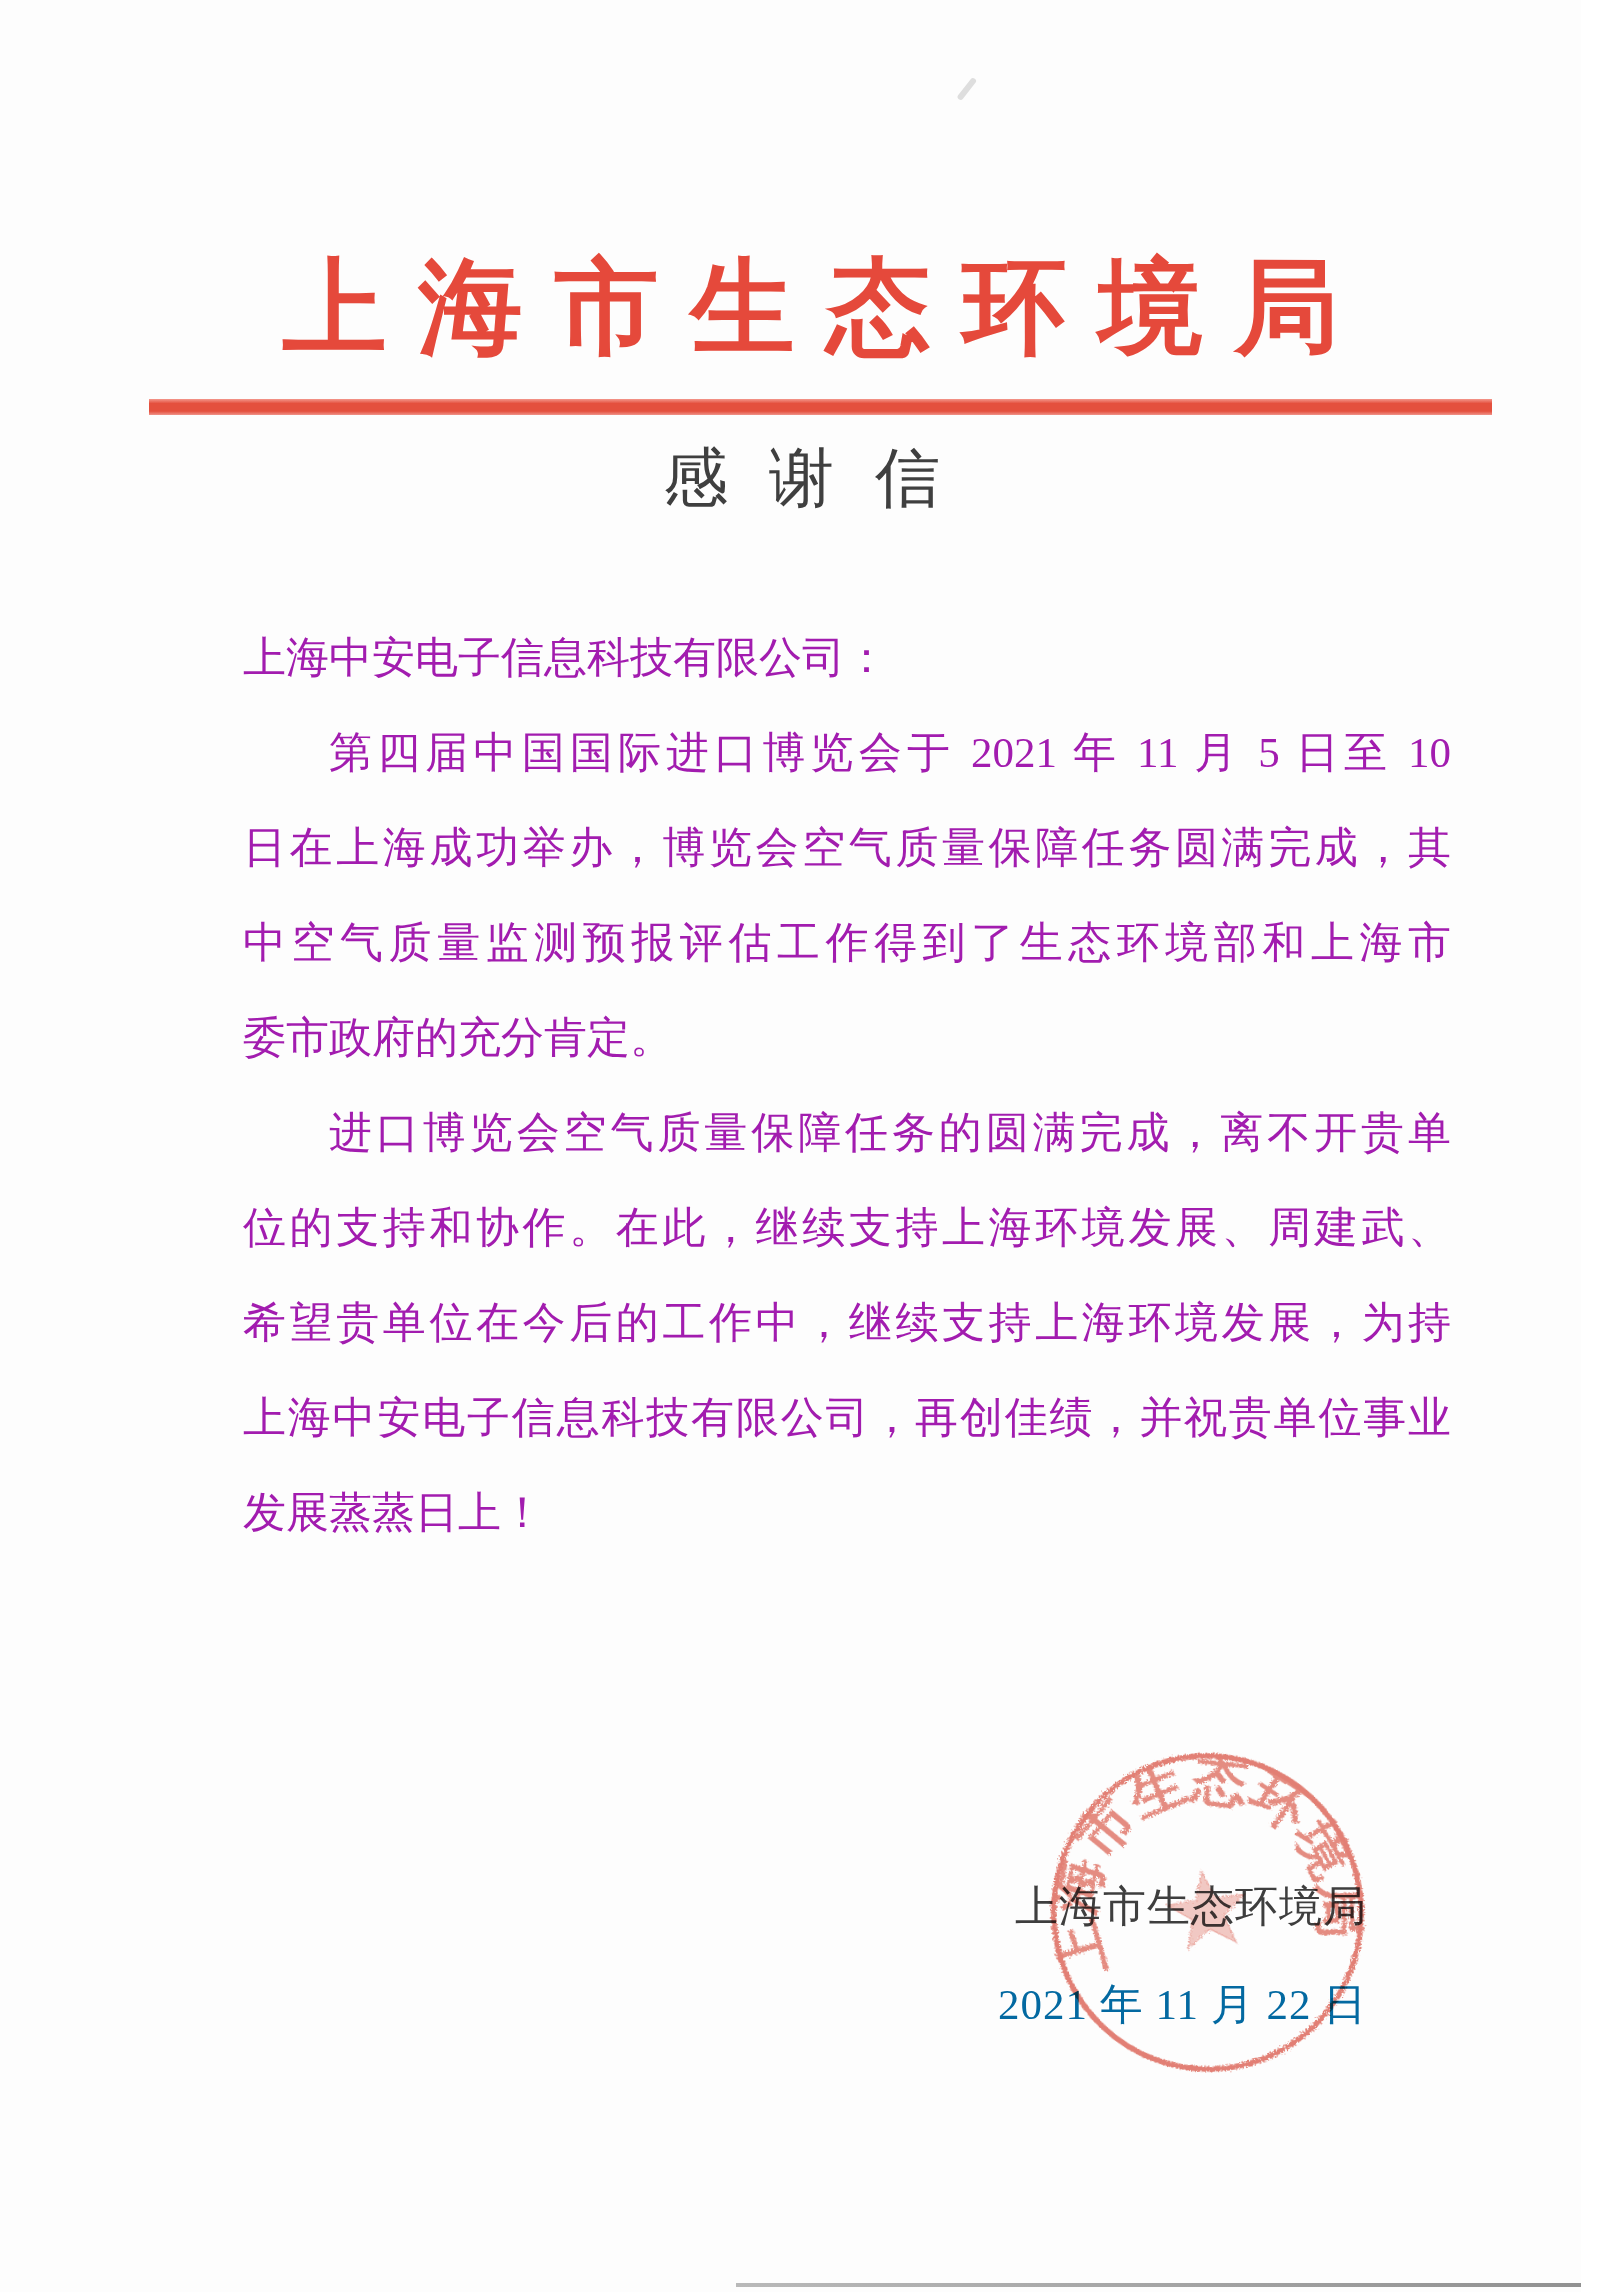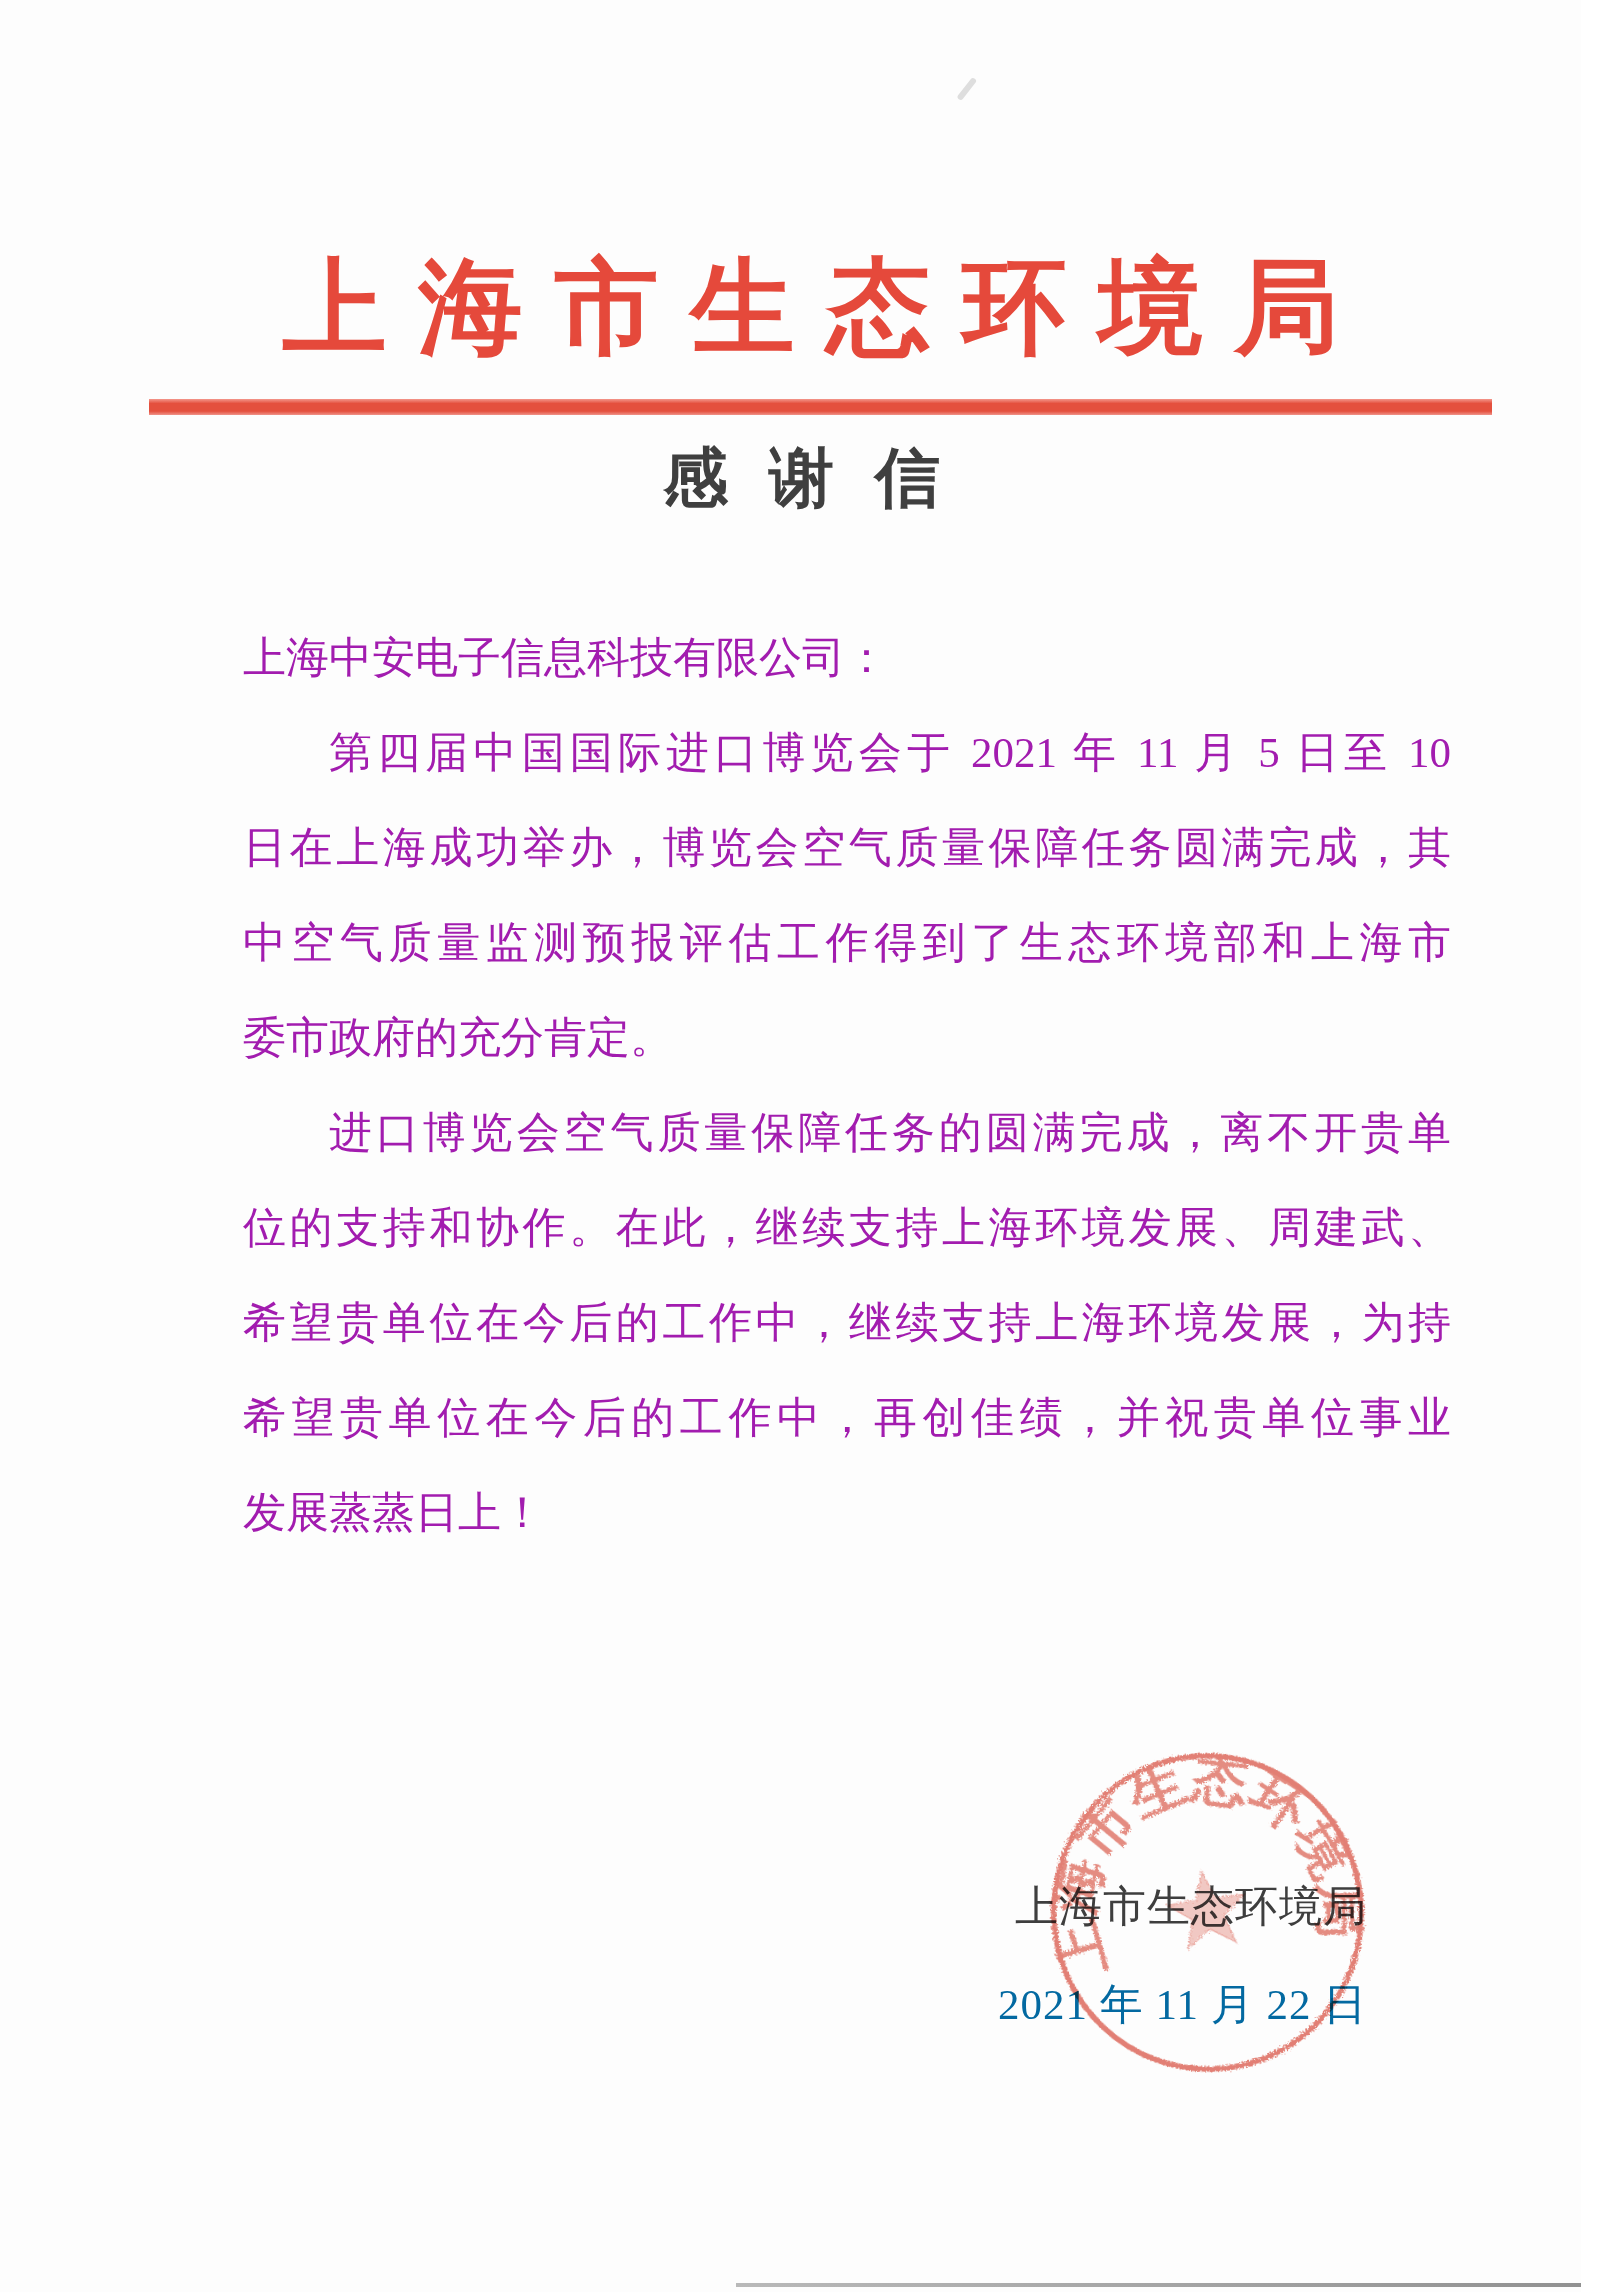--- a/index.html
+++ b/index.html
@@ -12,21 +12,21 @@
     text-align:center;font-size:104px;font-weight:bold;color:#e5493b;
     letter-spacing:32px;padding-left:32px;box-sizing:border-box;line-height:1.1;
     white-space:nowrap;
   }
   .red-rule{
     position:absolute;left:149px;top:399px;width:1343px;height:15.7px;
     background:linear-gradient(180deg,#f4978c 0%,#e4503e 28%,#e4503e 76%,#f0938a 100%);
   }
   .doc-title{
     position:absolute;top:441px;left:0;width:1621px;
-    text-align:center;font-size:65px;font-weight:700;color:#3f3f3f;
+    text-align:center;font-size:65px;font-weight:400;color:#3f3f3f;
     letter-spacing:41px;padding-left:23px;box-sizing:border-box;line-height:1.15;
     white-space:nowrap;
   }
   .body-block{
     position:absolute;left:243px;top:610px;width:1208px;
     font-size:43px;line-height:95px;color:#a21caf;
   }
   .body-line{
     text-align:justify;text-align-last:justify;
     height:95px;overflow:visible;white-space:nowrap;
@@ -70,21 +70,21 @@
 
   <div class="body-block">
     <div class="body-line short">上海中安电子信息科技有限公司：</div>
     <div class="body-line indent">第四届中国国际进口博览会于 2021 年 11 月 5 日至 10</div>
     <div class="body-line">日在上海成功举办，博览会空气质量保障任务圆满完成，其</div>
     <div class="body-line">中空气质量监测预报评估工作得到了生态环境部和上海市</div>
     <div class="body-line short">委市政府的充分肯定。</div>
     <div class="body-line indent">进口博览会空气质量保障任务的圆满完成，离不开贵单</div>
     <div class="body-line">位的支持和协作。在此，继续支持上海环境发展、周建武、</div>
     <div class="body-line">希望贵单位在今后的工作中，继续支持上海环境发展，为持</div>
-    <div class="body-line">希望贵单位在今后的工作中，再创佳绩，并祝贵单位事业</div>
+    <div class="body-line">上海中安电子信息科技有限公司，再创佳绩，并祝贵单位事业</div>
     <div class="body-line short">发展蒸蒸日上！</div>
   </div>
 
   <div class="signature">上海市生态环境局</div>
 
   <div class="date">2021 年 11 月 22 日</div>
 
   <svg class="seal" viewBox="0 0 340 340" aria-hidden="true">
     <defs>
       <filter id="rough" x="-15%" y="-15%" width="130%" height="130%">

